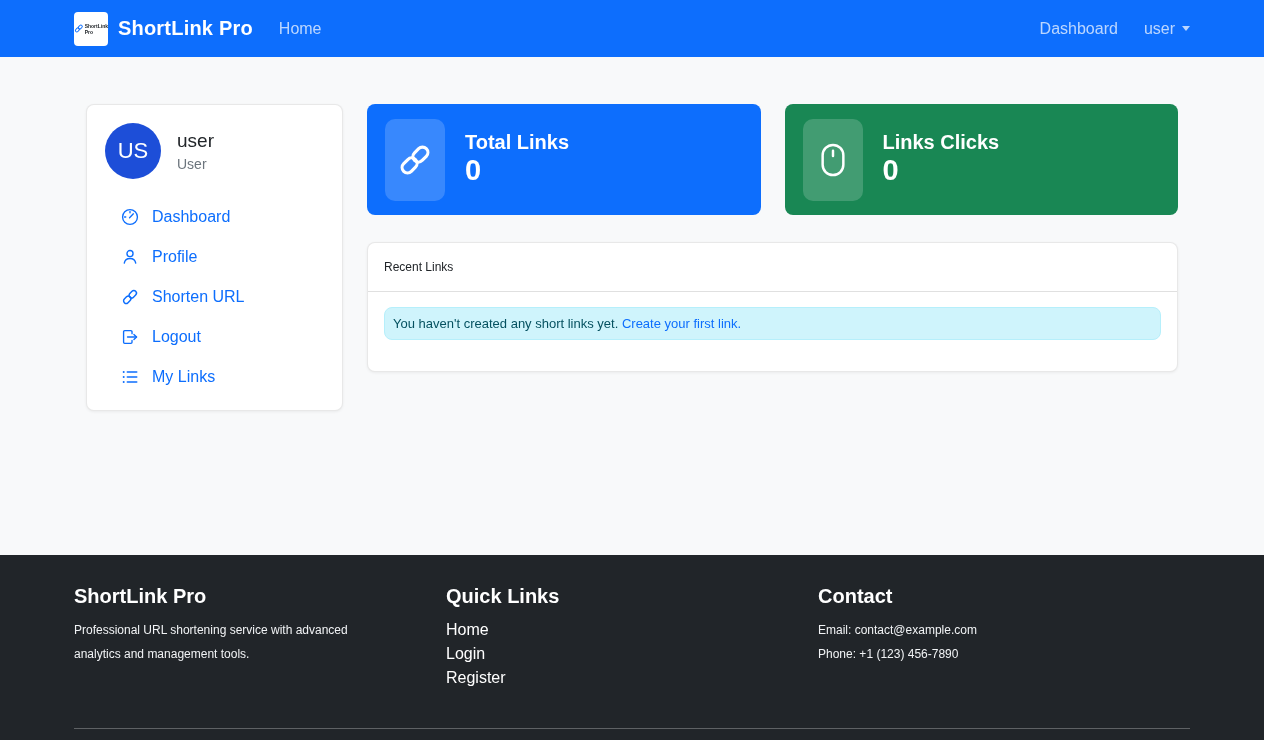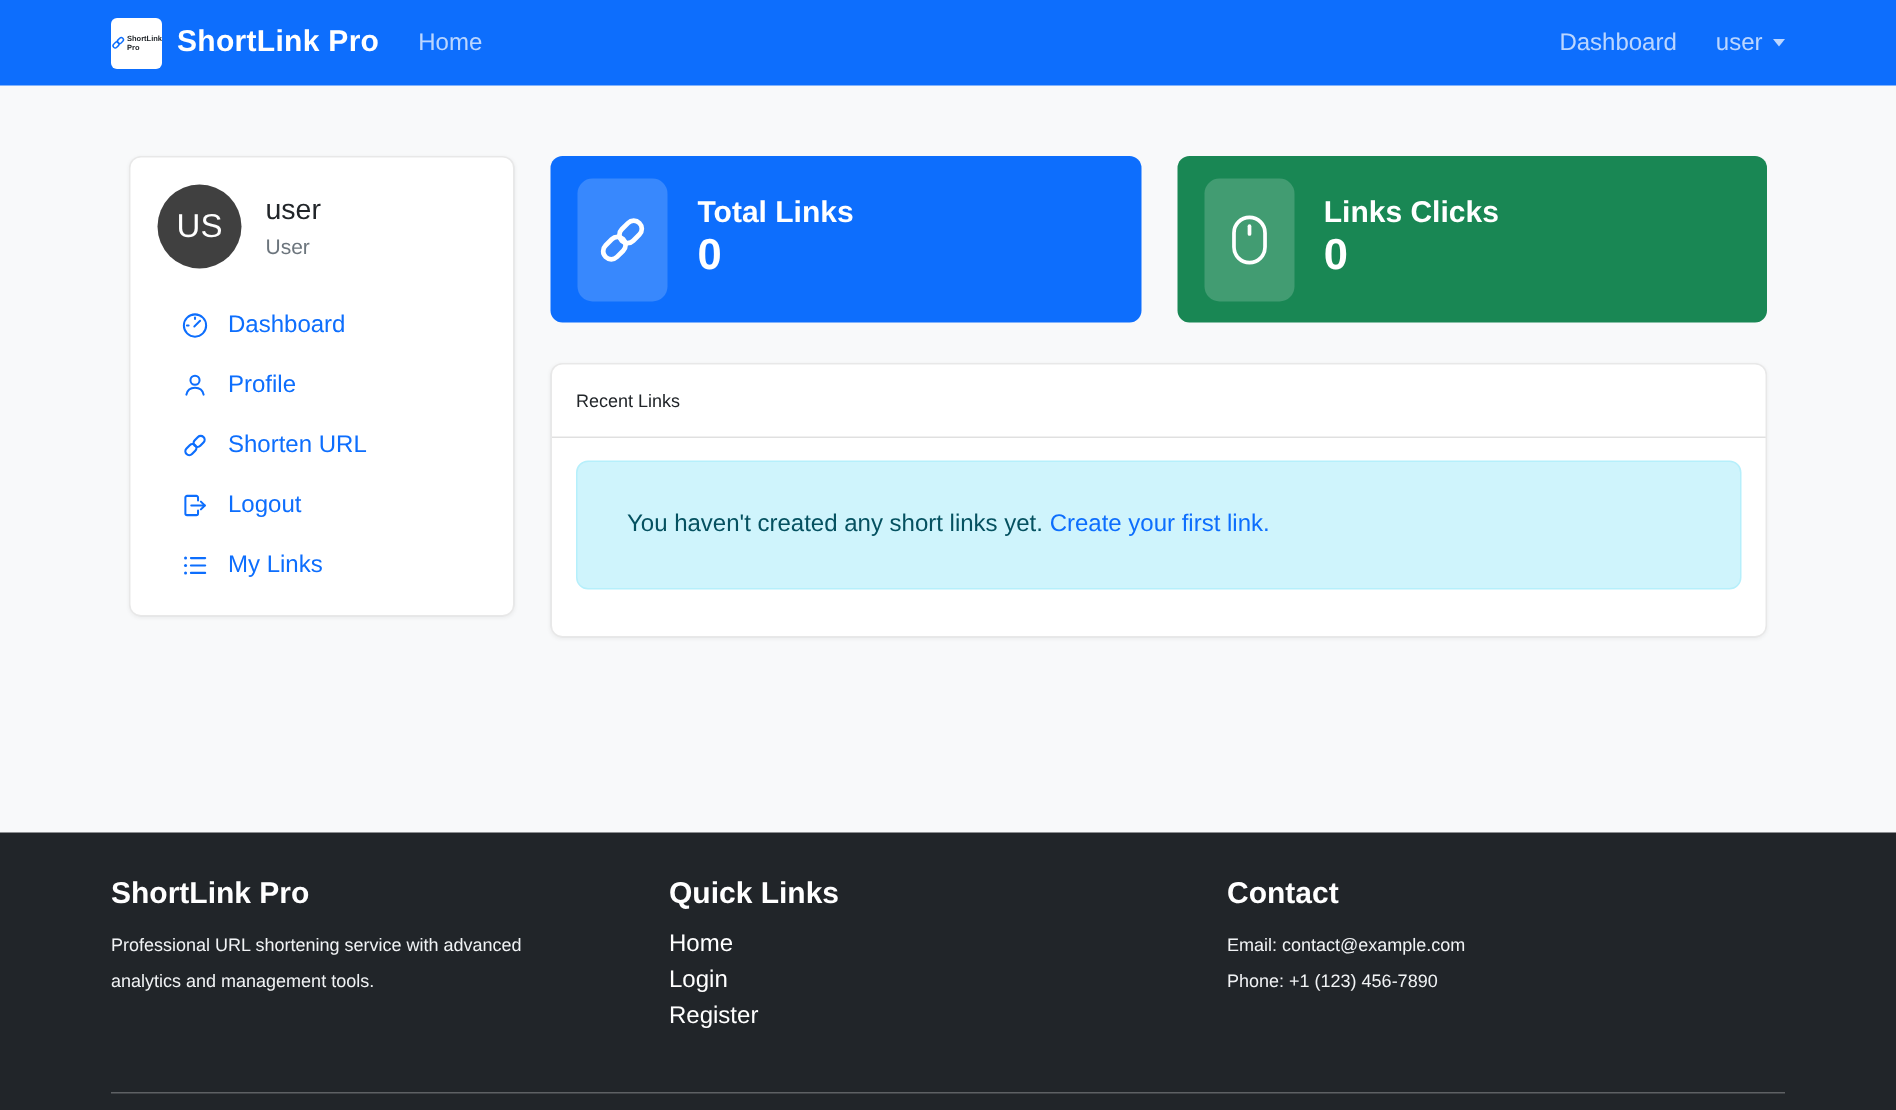--- a/index.html
+++ b/index.html
@@ -75,21 +75,21 @@
     border-radius: 8px;
     box-shadow: 0 1px 3px rgba(0,0,0,.06);
   }
 
   
   .sidebar-card { width: 257px; padding: 18px 20px 14px 18px; height: 307px; }
   .profile { display: flex; align-items: center; gap: 16px; }
   .avatar {
     width: 56px; height: 56px;
     border-radius: 50%;
-    background: #404040;
+    background: #1d4ed8;
     color: #ffffff;
     font-size: 22px;
     display: flex; align-items: center; justify-content: center;
     flex-shrink: 0;
   }
   .profile-name { font-size: 19px; font-weight: 500; color: #212529; line-height: 1.2; }
   .profile-role { font-size: 14px; color: #6c757d; margin-top: 3px; }
   .side-menu { margin-top: 18px; list-style: none; }
   .side-item {
     display: flex; align-items: center; gap: 13px;
@@ -135,22 +135,22 @@
     font-size: 12px;
     font-weight: 400;
     line-height: 30px;
   }
   .recent-body { padding: 15px 16px 31px 16px; }
   .alert-info {
     background: #cff4fc;
     border: 1px solid #b6effb;
     border-radius: 8px;
     color: #055160;
-    padding: 33px;
-    font-size: 16px;
+    padding: 8px;
+    font-size: 13px;
   }
   .alert-info a { color: #0d6efd; cursor: pointer; }
 
   
   .footer {
     margin-top: 72px;
     background: #212529;
     color: #ffffff;
     height: 257px;
   }

